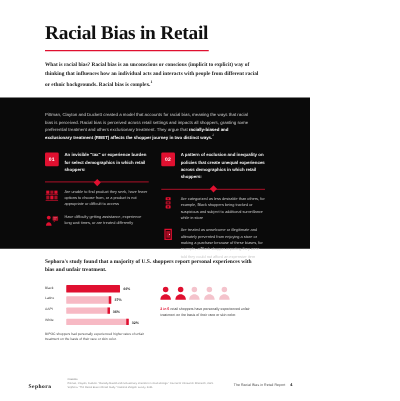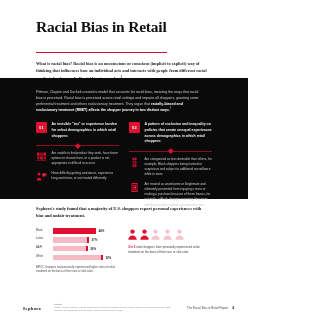--- a/index.html
+++ b/index.html
@@ -16,21 +16,21 @@
   
   .hero { padding: 18px 36px 0 36px; }
   .title {
     font-family: "Liberation Serif", serif;
     font-weight: 700;
     font-size: 15.5px;
     letter-spacing: -0.2px;
     line-height: 1.05;
     color: #111;
     display: inline-block;
-    padding-bottom: 17px;
+    padding-bottom: 5px;
     border-bottom: 1.4px solid #e01030;
   }
   .intro {
     margin-top: 8px;
     font-family: "Liberation Serif", serif;
     font-size: 4.25px;
     line-height: 1.62;
     font-weight: 700;
     color: #1b1b1b;
     max-width: 172px;

